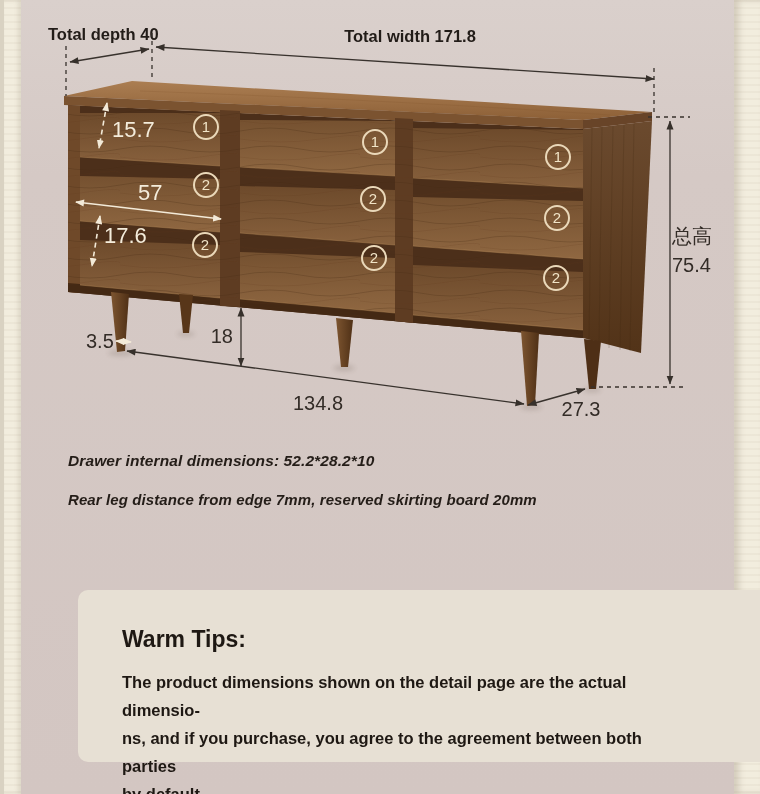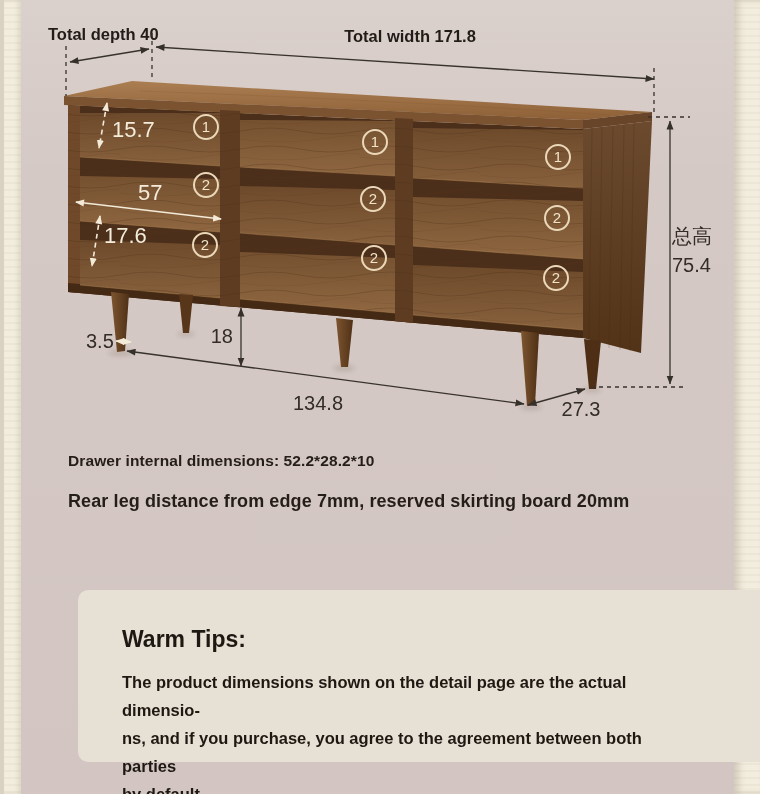--- a/index.html
+++ b/index.html
@@ -21,24 +21,24 @@
   text.dim{fill:#332c27;font-size:20px;}
   text.wnum{fill:#f4ecdb;font-size:22px;}
   .dimline{stroke:#38322d;stroke-width:1.3;fill:none;}
   .dashline{stroke:#38322d;stroke-width:1.3;fill:none;stroke-dasharray:4 4;}
   .wline{stroke:#f3ead8;stroke-width:1.6;fill:none;}
   .wdash{stroke:#f3ead8;stroke-width:1.6;fill:none;stroke-dasharray:5 4;}
   .badge circle{fill:none;stroke:#ead8b9;stroke-width:2;}
   .badge text{fill:#f1e4c7;font-size:15px;text-anchor:middle;}
   .grainline{stroke:#3f2712;stroke-width:1;fill:none;opacity:.22;}
   .notes{position:absolute;left:68px;top:452px;color:#241d18;}
-  .note{margin:0;font-weight:bold;letter-spacing:.1px;}
+  .note{margin:0;font-weight:bold;letter-spacing:.1px;font-style:italic;}
   .note.n1{font-size:15.5px;margin-bottom:21px;}
   .note.n2{font-size:17px;margin-bottom:20px;}
-  .note.n3{font-size:18px;}
+  .note.n3{font-size:15px;}
   .tips{
     position:absolute;left:78px;top:590px;width:712px;height:172px;
     background:#e7e0d4;border-radius:10px;box-sizing:border-box;
     padding:36px 40px 0 44px;color:#1e1813;
   }
   .tips h2{margin:0 0 15px 0;font-size:23px;font-weight:bold;}
   .tips p{margin:0;font-size:16.5px;font-weight:bold;line-height:28px;white-space:pre-line;max-width:530px;}
 </style>
 </head>
 <body>

